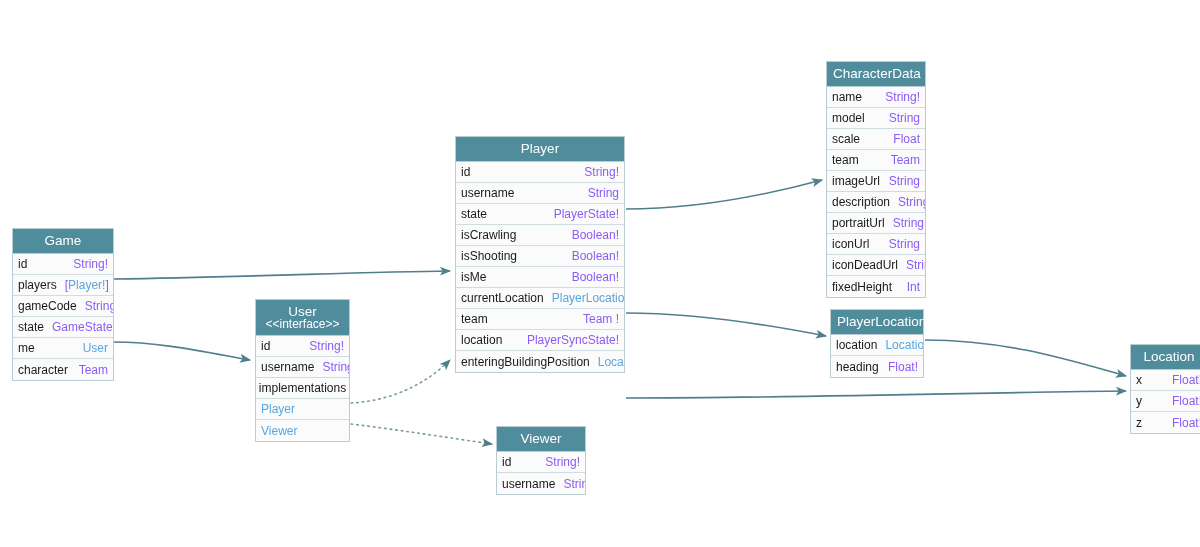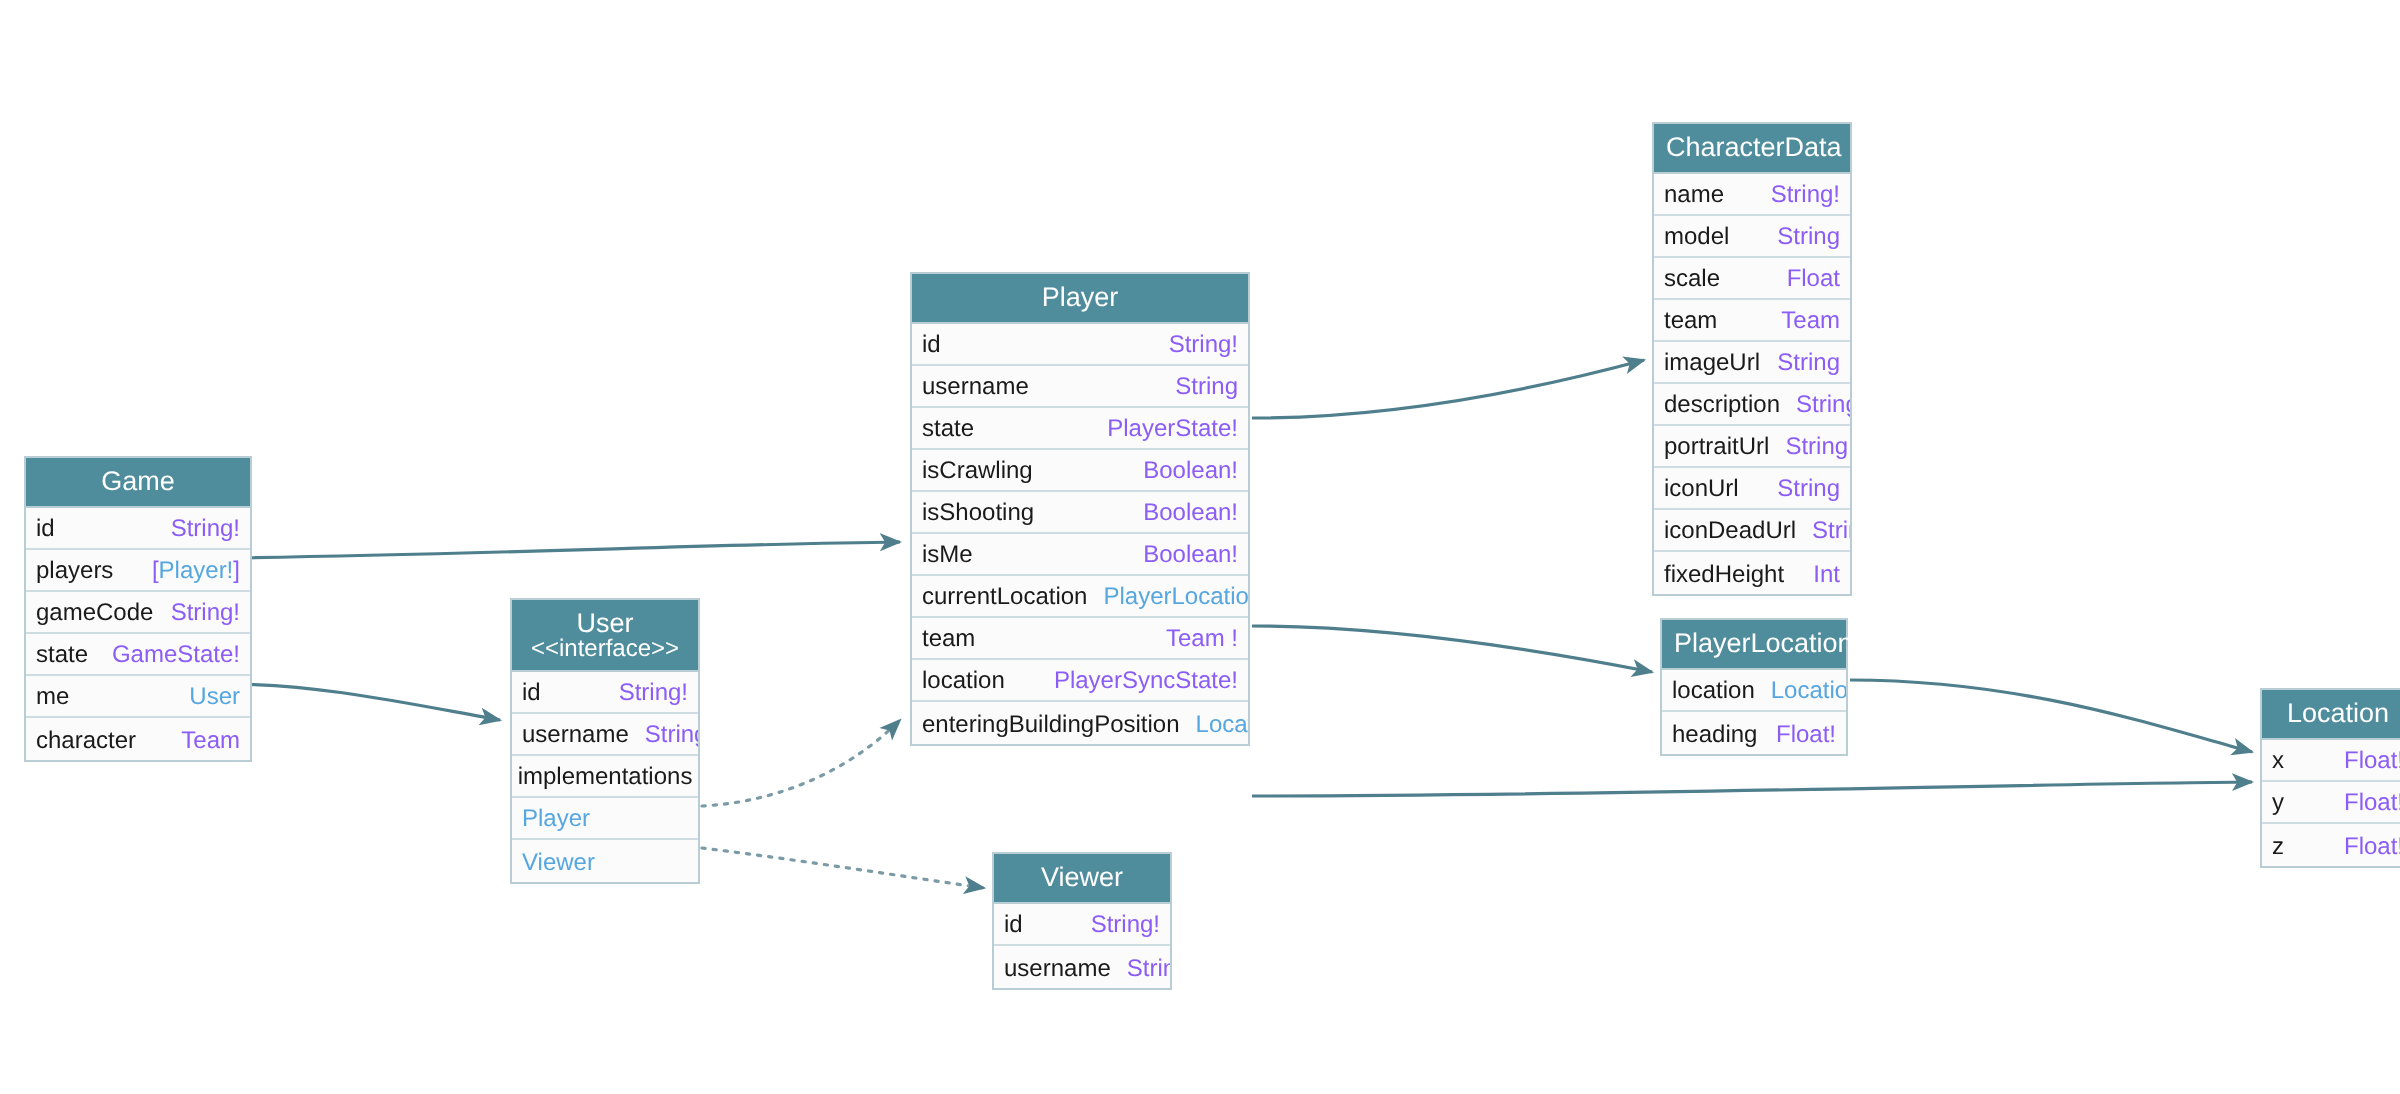--- a/index.html
+++ b/index.html
@@ -69,21 +69,21 @@
   .row:last-child { border-bottom: none; }
   .row .fname { text-align: left; }
   .row .ftype { text-align: right; margin-left: 8px; }
   .row.center { justify-content: center; }
   .row.center .fname { margin: 2px auto; }
   .row.link-row { justify-content: flex-start; }
   .link { color: #56a6e0; }
   .plain { color: #8b5cf6; }
 
   
-  #ent-game          { left: 12px;   top: 228px; width: 114px; }
+  #ent-game          { left: 12px;   top: 228px; width: 102px; }
   #ent-user          { left: 255px;  top: 299px; width: 95px; }
   #ent-player        { left: 455px;  top: 136px; width: 170px; }
   #ent-viewer        { left: 496px;  top: 426px; width: 90px; }
   #ent-characterdata { left: 826px;  top: 61px;  width: 100px; }
   #ent-playerlocation{ left: 830px;  top: 309px; width: 94px; }
   #ent-location      { left: 1130px; top: 344px; width: 78px; }
 </style>
 </head>
 <body>
 

